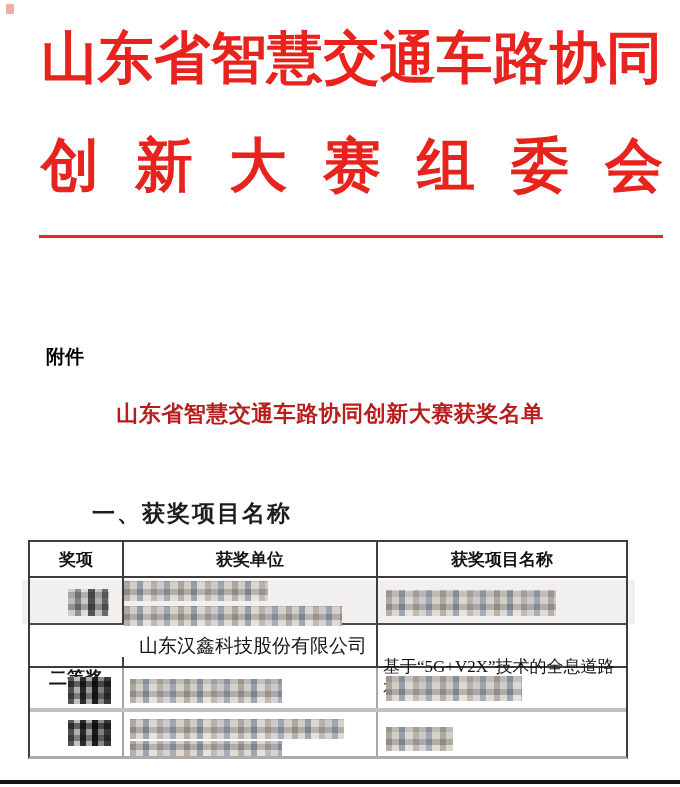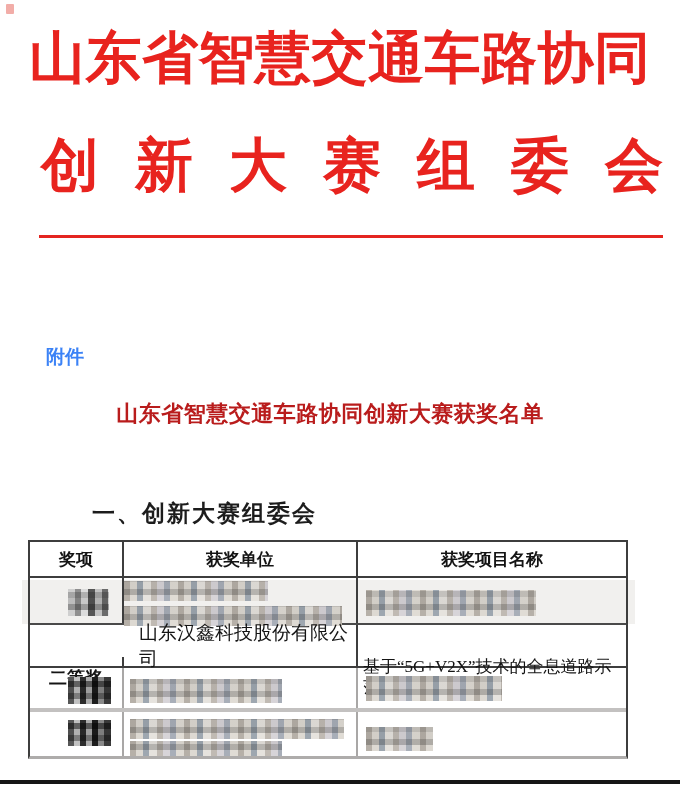--- a/index.html
+++ b/index.html
@@ -15,21 +15,21 @@
   
   .hdr {
     position: absolute;
     color: #e8231e;
     font-weight: bold;
     font-family: "Liberation Serif", "DejaVu Serif", serif;
     white-space: nowrap;
     line-height: 1;
   }
   .hdr.l1 {
-    left: 29px; top: 30px;
+    left: 41px; top: 30px;
     font-size: 56px;
     letter-spacing: 0.5px;
   }
   .hdr.l2 {
     left: 41px; top: 137px;
     font-size: 58px;
     letter-spacing: 36px;
   }
   .red-rule {
     position: absolute;
@@ -44,21 +44,21 @@
     background: #e86a60;
     opacity: .55;
     border-radius: 1px;
   }
   
   .attach {
     position: absolute;
     left: 46px; top: 344px;
     font-size: 19px;
     font-weight: bold;
-    color: #3b82f6;
+    color: #000000;
     font-family: Liberation Mono, monospace;
   }
   .doc-title {
     position: absolute;
     left: 0; top: 399px;
     width: 660px;
     text-align: center;
     font-size: 22px;
     font-weight: bold;
     color: #b91c1c;
@@ -91,21 +91,21 @@
     background: transparent;
   }
   .t-row { display: flex; width: 100%; }
   .t-row.t-head { height: 36px; border-bottom: 2px solid #3d3d3d; }
   .t-row.r1 { height: 47px; border-bottom: 2px solid #4a4a4a; }
   .t-row.r2 { height: 43px; border-bottom: 2px solid #3d3d3d; }
   .t-row.r3 { height: 44px; border-bottom: 4px solid #c3c1c0; }
   .t-row.r4 { height: 44px; }
   .t-cell { position: relative; height: 100%; }
   .c1 { width: 94px; }
-  .c2 { width: 234px; }
+  .c2 { width: 254px; }
   .c3 { flex: 1; }
   .t-head .c1, .t-head .c2,
   .r1 .c1, .r1 .c2,
   .r2 .c1, .r2 .c2 { border-right: 2px solid #3d3d3d; }
   .r3 .c1, .r3 .c2,
   .r4 .c1, .r4 .c2 { border-right: 2px solid #a9a7a6; }
   .th {
     display: flex; align-items: center; justify-content: center;
     font-size: 17px; font-weight: bold; color: #141414;
   }
@@ -156,21 +156,21 @@
 <div class="page">
 
   <div class="speck"></div>
 
   <div class="hdr l1">山东省智慧交通车路协同</div>
   <div class="hdr l2">创新大赛组委会</div>
   <div class="red-rule"></div>
 
   <div class="attach">附件</div>
   <div class="doc-title">山东省智慧交通车路协同创新大赛获奖名单</div>
-  <div class="section">一、创新大赛组委会</div>
+  <div class="section">一、获奖项目名称</div>
 
   <div class="band"></div>
 
   <div class="tbl">
 
     <div class="t-row t-head">
       <div class="t-cell c1 th">奖项</div>
       <div class="t-cell c2 th">获奖单位</div>
       <div class="t-cell c3 th">获奖项目名称</div>
     </div>

